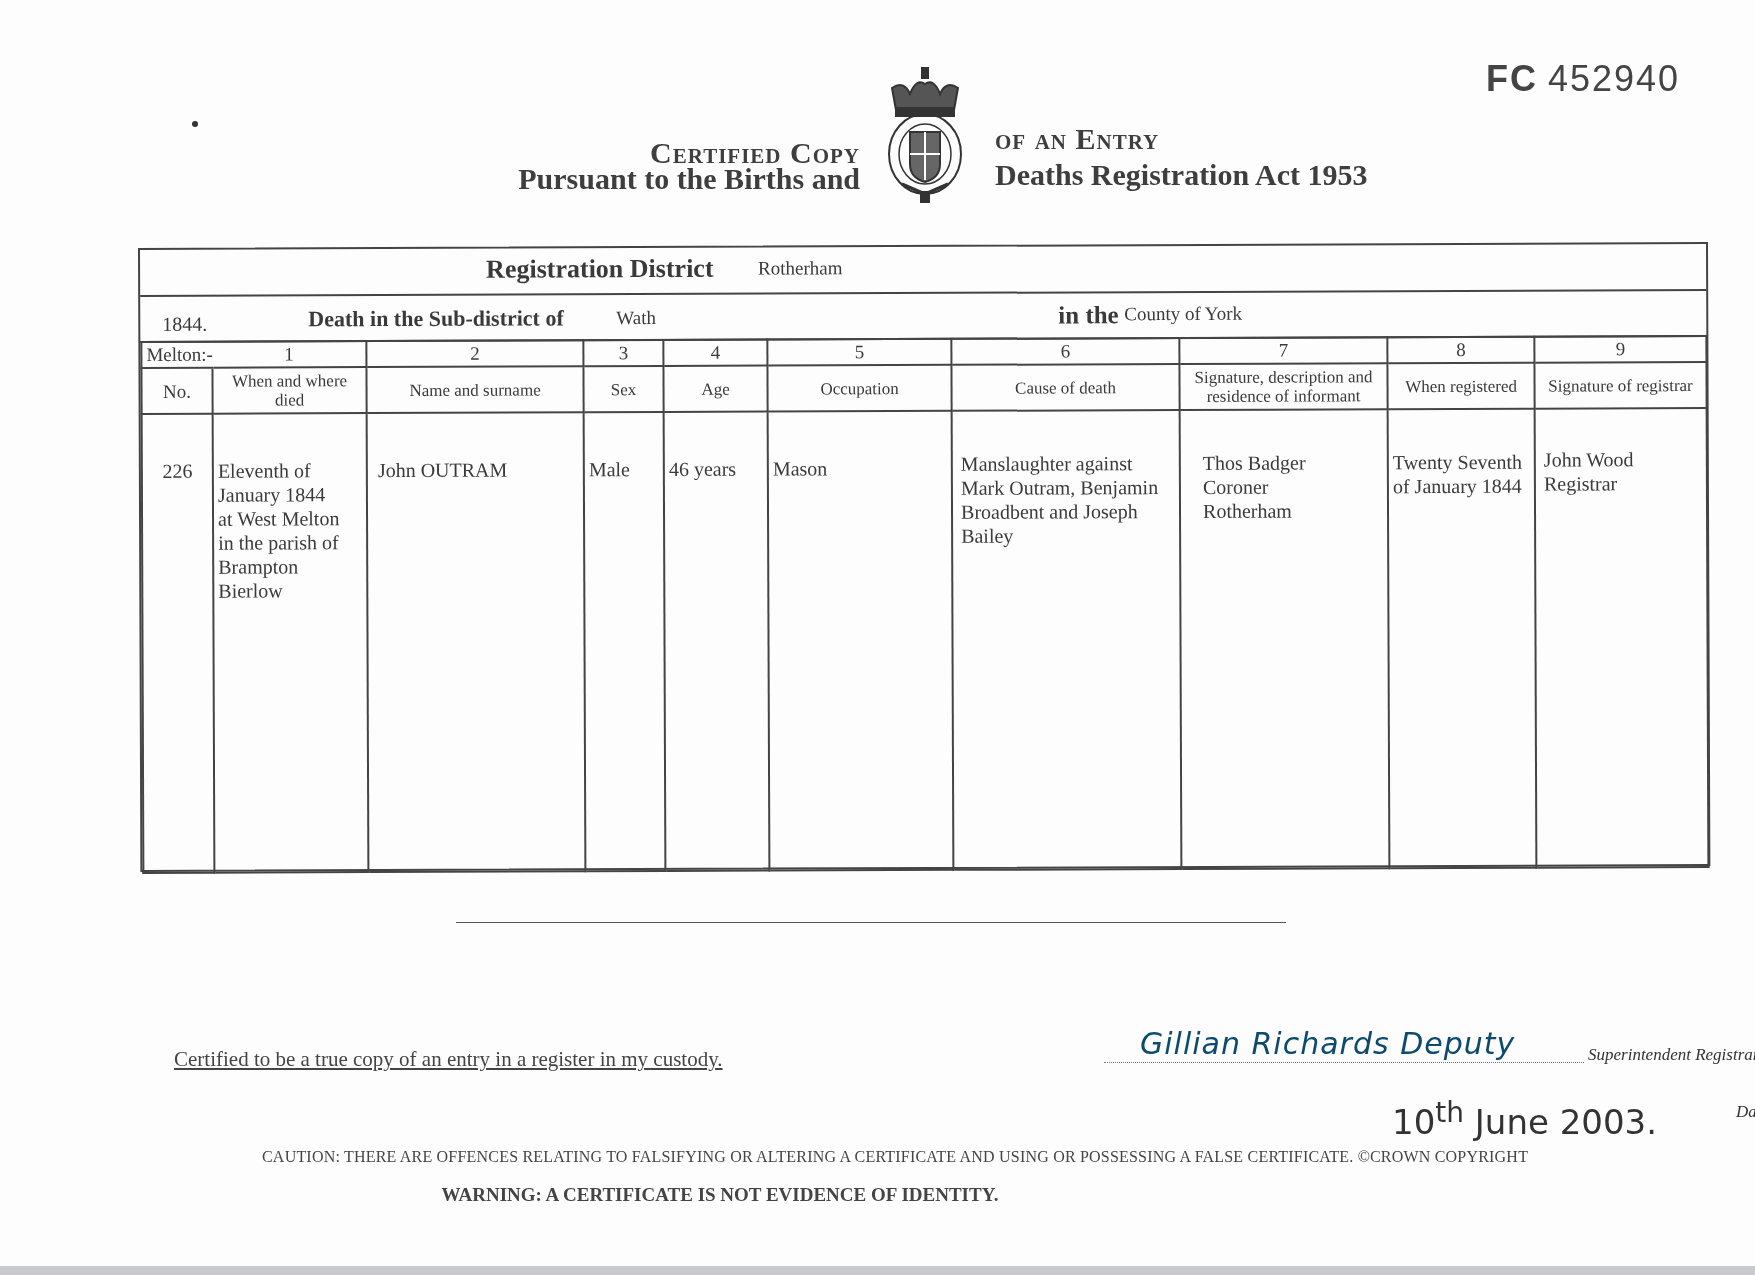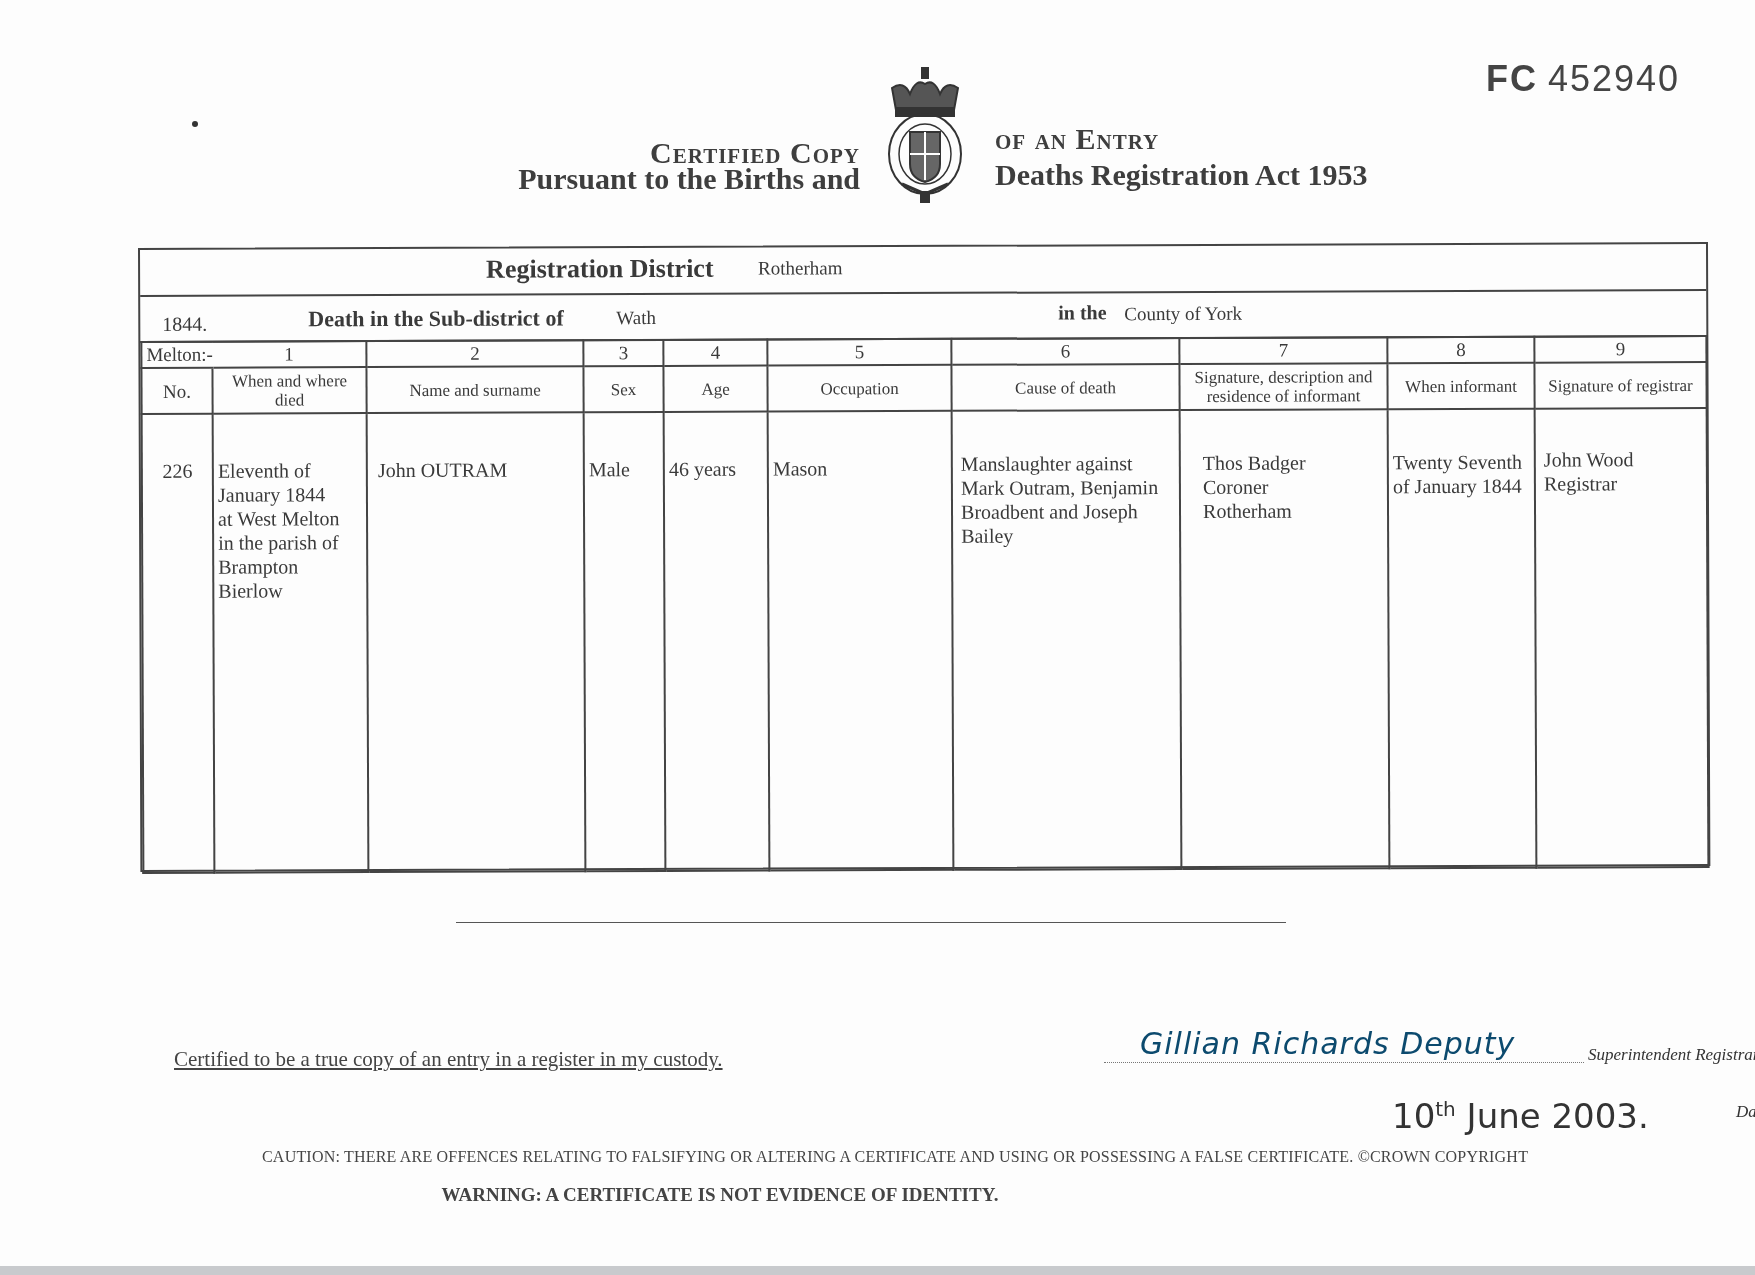--- a/index.html
+++ b/index.html
@@ -27,21 +27,21 @@
   table.reg tr.entry td.c-no { text-align:center; }
   table.reg tr.nums td.first { text-align:left; border-right:none; }
   .cols-label { font-size:19px; }
 
   .rule { left:456px; top:922px; width:830px; height:0; border-top:1.5px solid #555; }
   .certified { left:174px; top:1047px; font-size:21px; color:#444;text-decoration:underline; }
   .sig-line { left:1104px; top:1062px; width:480px; border-top:1.5px dotted #777; }
   .sig-hand { left:1140px; top:1026px; font-family:"DejaVu Sans",sans-serif; font-style:italic; font-size:30px; color:#0c4a6e; letter-spacing:1px; }
   .sig-title { left:1588px; top:1045px; font-size:17px; font-style:italic; color:#333; white-space:nowrap; }
   .date-hand { left:1392px; top:1096px; font-family:"DejaVu Sans",sans-serif; font-size:34px; color:#333; }
-  .date-hand sup { font-size:20px; }
+  .date-hand sup { font-size:28px; }
   .date-lbl { left:1736px; top:1102px; font-size:17px; font-style:italic; color:#333; }
   .caution { left:262px; top:1148px; width:1390px; font-size:16px; color:#444; letter-spacing:0.2px; }
   .warning { left:0; width:1440px; top:1184px; text-align:center; font-size:19px; font-weight:bold; color:#444; }
   .dot { left:192px; top:121px; width:6px; height:6px; background:#333; border-radius:50%; }
   .bottom-edge { left:0; top:1266px; width:1755px; height:9px; background:#c8cacd; }
 </style>
 </head>
 <body>
 
 <div class="abs dot"></div>
@@ -72,21 +72,21 @@
 
 <div class="abs frame">
   <div class="row-district">
     <span class="abs lbl-bold" style="left:326px; top:6px;margin-left:20px;">Registration District</span>
     <span class="abs val" style="left:618px; top:10px;">Rotherham</span>
   </div>
   <div class="row-sub">
     <span class="abs val" style="left:22px; top:18px; font-size:20px;">1844.</span>
     <span class="abs lbl-bold" style="left:168px; top:12px; font-size:22px;">Death in the Sub-district of</span>
     <span class="abs val" style="left:476px; top:14px;">Wath</span>
-    <span class="abs lbl-bold" style="left:918px; top:10px; font-size:20px;">in the</span>
+    <span class="abs lbl-bold" style="left:918px; top:10px; font-size:25px;">in the</span>
     <span class="abs val" style="left:984px; top:12px;">County of York</span>
   </div>
 
   <table class="reg">
     <colgroup>
       <col style="width:71px">
         <col style="width:154px">
         <col style="width:217px">
         <col style="width:80px">
         <col style="width:104px">
@@ -111,21 +111,21 @@
     </tr>
     <tr class="heads">
       <th style="font-size:19px;">No.</th>
       <th>When and where died</th>
       <th>Name and surname</th>
       <th>Sex</th>
       <th>Age</th>
       <th>Occupation</th>
       <th>Cause of death</th>
       <th>Signature, description and residence of informant</th>
-      <th>When informant</th>
+      <th>When registered</th>
       <th>Signature of registrar</th>
     </tr>
     <tr class="entry">
       <td class="c-no">226</td>
       <td>Eleventh of
 January 1844
 at West Melton
 in the parish of
 Brampton
 Bierlow</td>

